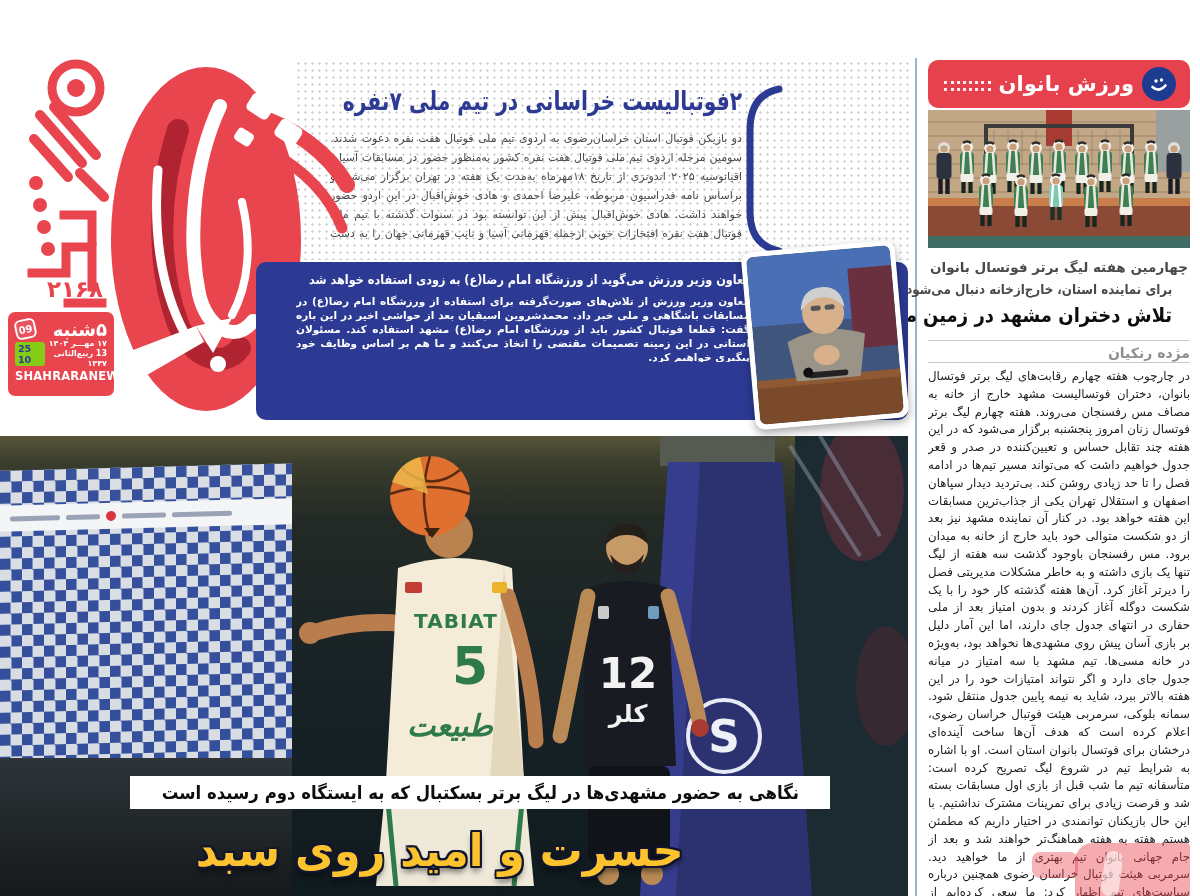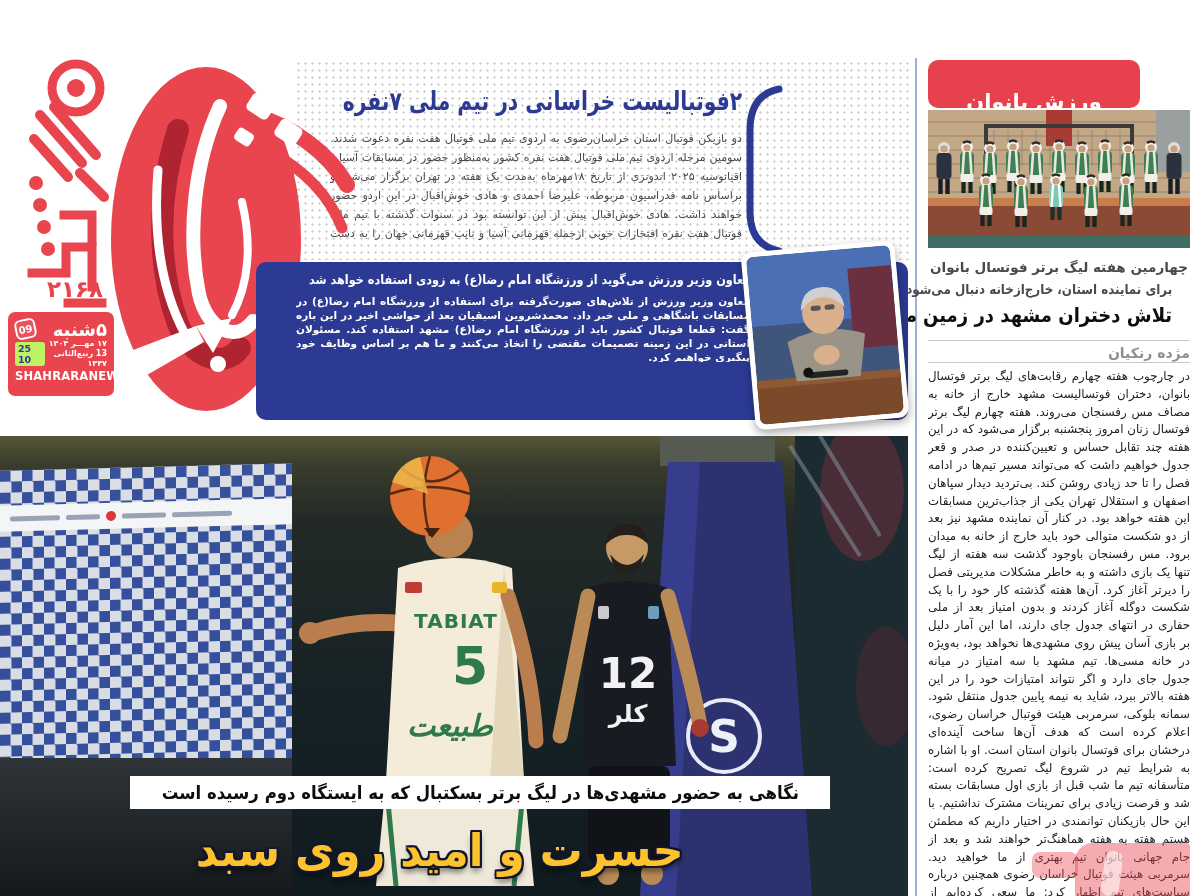--- a/index.html
+++ b/index.html
@@ -31,21 +31,21 @@
   }
   .db-row1 { display:flex; justify-content:space-between; align-items:center; height:24px; }
   .db-badge {
     width:21px; height:20px; border:2px solid #fff; border-radius:6px;
     font-size:10px; font-weight:bold; display:flex; align-items:center; justify-content:center;
     transform:rotate(-12deg); background:rgba(255,255,255,.08);
   }
   .db-day { font-size:18px; font-weight:900; direction:rtl; }
   .db-row2 { display:flex; justify-content:space-between; align-items:center; margin-top:2px; height:22px; }
   .db-chip {
-    background:#bef264; color:#2c3a94; font-size:9.5px; font-weight:bold;
+    background:#84cc16; color:#2c3a94; font-size:9.5px; font-weight:bold;
     padding:1px 3px; border-radius:3px; direction:ltr;
   }
   .db-dates { text-align:right; direction:rtl; font-size:8px; line-height:10px; font-weight:bold; }
   .db-site { margin-top:3px; font-size:12.5px; font-weight:800; letter-spacing:.2px;
     transform:scaleX(.92); transform-origin:left; white-space:nowrap; }
 
   
   .top-article { left:330px; top:86px; width:412px; z-index:2; direction:rtl; }
   .top-headline {
     color:#2c3a94; font-size:26px; font-weight:900; text-align:right; white-space:nowrap;
@@ -77,23 +77,23 @@
     box-shadow:0 4px 10px rgba(0,0,0,.35);
   }
   .man-photo svg { width:100%; height:100%; border-radius:7px; display:block; }
 
   
   .v-sep { left:915px; top:58px; width:2px; height:838px; background:#9fb0d8; z-index:2; }
 
   
   .rcol { left:928px; top:0; width:262px; height:896px; z-index:4; }
   .sec-header {
-    position:absolute; left:0; top:60px; width:212px; height:48px; background:#e8414e;
-    border-radius:10px; display:flex; flex-direction:column; align-items:center;
-    padding:16px 8px; color:#fff;
+    position:absolute; left:0; top:60px; width:262px; height:48px; background:#e8414e;
+    border-radius:10px; display:flex; flex-direction:row; align-items:center;
+    padding:0 8px; color:#fff;
   }
   .sec-dots { flex:1; margin:0 8px; }
   .sec-dots div { border-bottom:3px dotted rgba(255,255,255,.9); height:7px; }
   .sec-title { font-size:21px; font-weight:900; direction:rtl; white-space:nowrap; }
   .sec-icon {
     width:34px; height:34px; border-radius:50%; background:#1d3c8f; margin-right:6px; margin-left:8px;
     display:flex; align-items:center; justify-content:center; flex:0 0 auto;
   }
   .team-photo { position:absolute; left:0; top:110px; width:262px; height:138px; overflow:hidden; }
   .team-photo svg { width:100%; height:100%; display:block; }

